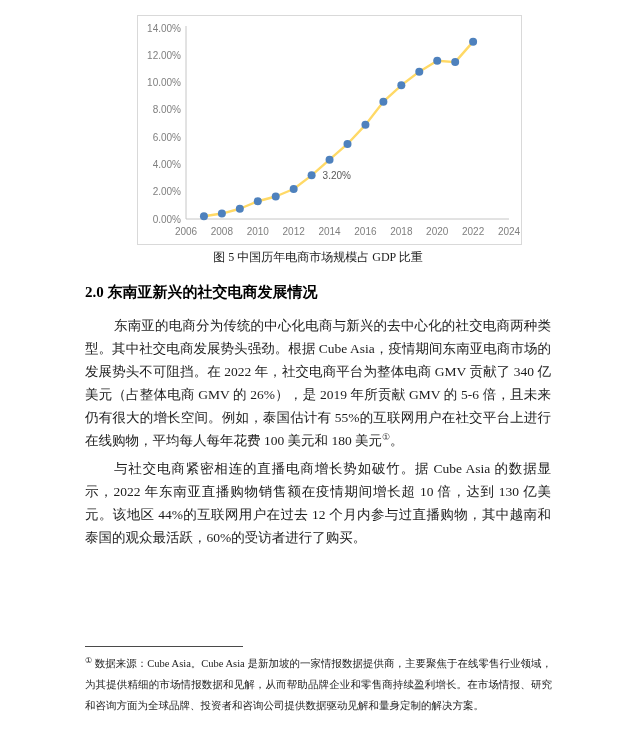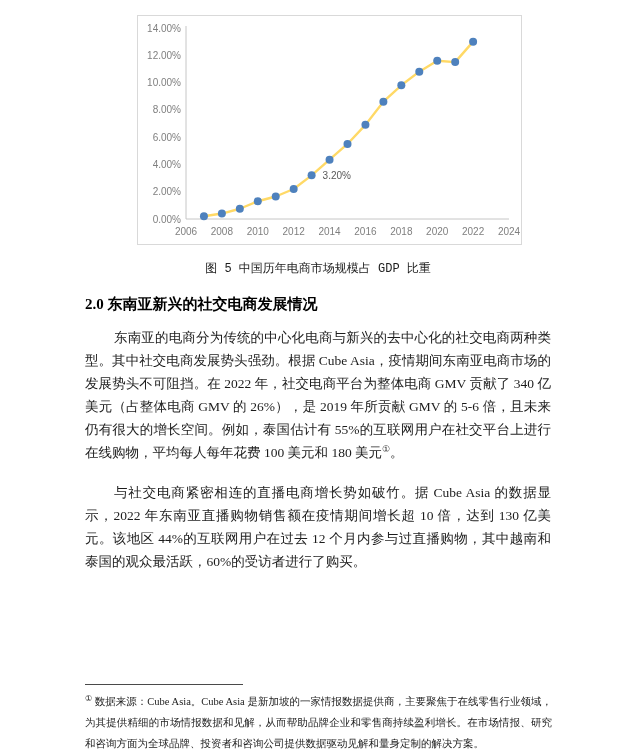--- a/index.html
+++ b/index.html
@@ -25,41 +25,41 @@
   .chart-box svg{display:block;}
   .tick{font-family:"Liberation Sans","DejaVu Sans",sans-serif;font-size:10px;fill:#7f7f7f;}
   .dlabel{font-family:"Liberation Sans","DejaVu Sans",sans-serif;font-size:10px;fill:#595959;}
   .caption{
     text-align:center;
     font-size:12px;
     line-height:21px;
     margin:0;
     color:#1c1c1c;
   }
-  .caption.first{margin-top:14px;font-family:Liberation Mono, monospace;}
+  .caption.first{margin-top:2px;}
   
   h2.section-heading{
     font-size:15px;
     font-weight:bold;
     margin:15px 0 12px 0;
     color:#000000;
     font-family:"Liberation Serif","DejaVu Serif",serif;
   }
   p.body-para{
     font-size:13.5px;
     line-height:23px;
     text-align:justify;
     text-indent:2.15em;
     margin:0;
   }
-  p.body-para + p.body-para{margin-top:17px;}
+  p.body-para + p.body-para{margin-top:5px;}
   p.body-para sup{font-size:9px;line-height:0;}
   
   .footnote{
-    position:absolute;left:85px;top:684px;width:467px;
+    position:absolute;left:85px;top:646px;width:467px;
   }
   .footnote-rule{
     width:158px;height:1px;background:#4a4a4a;margin:0 0 6px 0;
   }
   .footnote-text{
     font-size:10.5px;
     line-height:21px;
     text-align:justify;
     margin:0;
     color:#1c1c1c;

